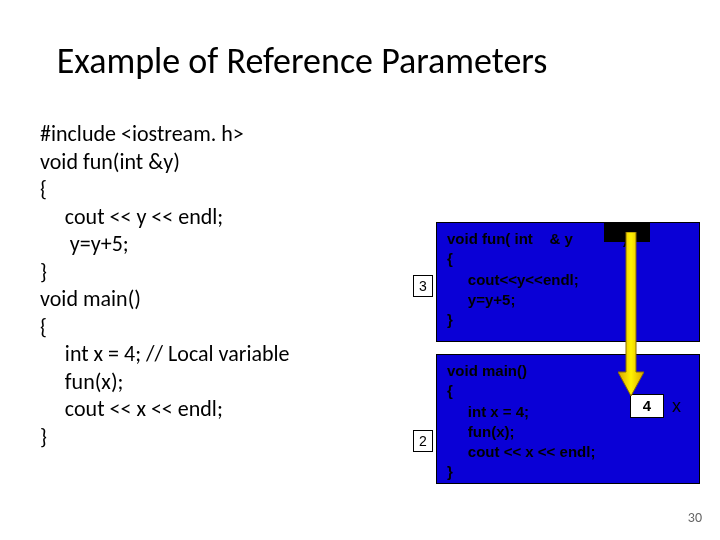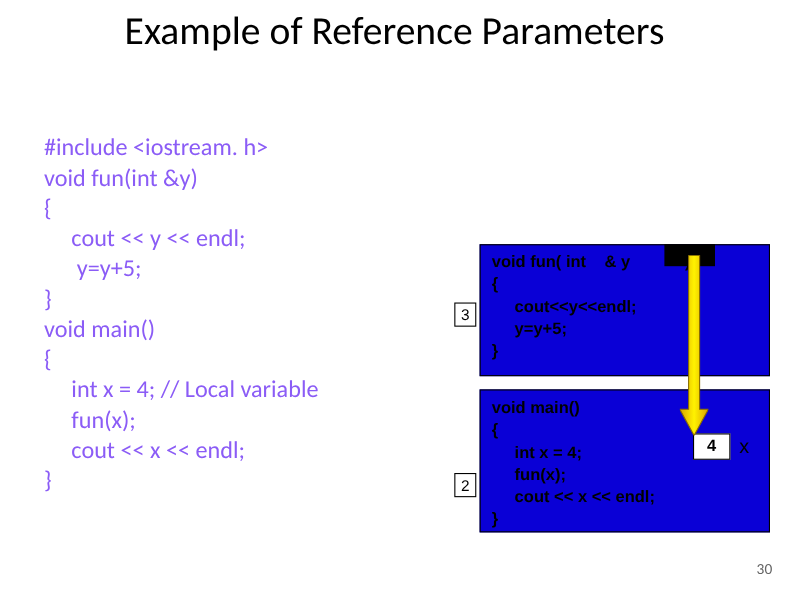--- a/index.html
+++ b/index.html
@@ -1,19 +1,19 @@
 <!DOCTYPE html>
 <html><head>
 <meta charset="utf-8">
 <style>
   * { box-sizing: border-box; margin: 0; padding: 0; }
   html, body { width: 720px; height: 540px; background: #fff; font-family: Calibri, Arial, sans-serif; }
   .slide { position: relative; width: 720px; height: 540px; }
-  .title { position: absolute; top: 6px; left: 0; width: 604px; text-align: right; font-size: 36px; color: #000; font-weight: 400; }
-  .code-left { position: absolute; top: 120px; left: 40px; font-size: 22px; line-height: 1.25; color: #8b5cf6; font-family: Calibri, Arial, sans-serif; white-space: pre; }
+  .title { position: absolute; top: 39px; left: 0; width: 604px; text-align: center; font-size: 36px; color: #000; font-weight: 400; }
+  .code-left { position: absolute; top: 120px; left: 40px; font-size: 22px; line-height: 1.25; color: #000000; font-family: Calibri, Arial, sans-serif; white-space: pre; }
   .box { position: absolute; background: #0a00d6; border: 1px solid #000; }
   .box-top { top: 222px; left: 436px; width: 264px; height: 120px; }
   .box-bot { top: 354px; left: 436px; width: 264px; height: 130px; }
   .bluecode { font-family: Arial, Helvetica, sans-serif; font-size: 15px; font-weight: bold; color: #000; white-space: pre; line-height: 1.35; padding: 6px 10px; }
   .mask { position: absolute; background: #000; }
   .mask-top { top: 222px; left: 604px; width: 46px; height: 20px; }
   .label3 { position: absolute; top: 275px; left: 413px; width: 20px; height: 22px; background: #fff; border: 1px solid #000; font-size: 14px; text-align: center; line-height: 20px; font-family: Arial; }
   .label2 { position: absolute; top: 430px; left: 413px; width: 20px; height: 22px; background: #fff; border: 1px solid #000; font-size: 14px; text-align: center; line-height: 20px; font-family: Arial; }
   .whitebox { position: absolute; top: 394px; left: 630px; width: 34px; height: 24px; background: #fff; border: 1px solid #000; font-size: 15px; font-weight: bold; text-align: center; line-height: 22px; font-family: Arial; }
   .xlab { position: absolute; top: 396px; left: 672px; font-size: 18px; font-family: Arial; }

